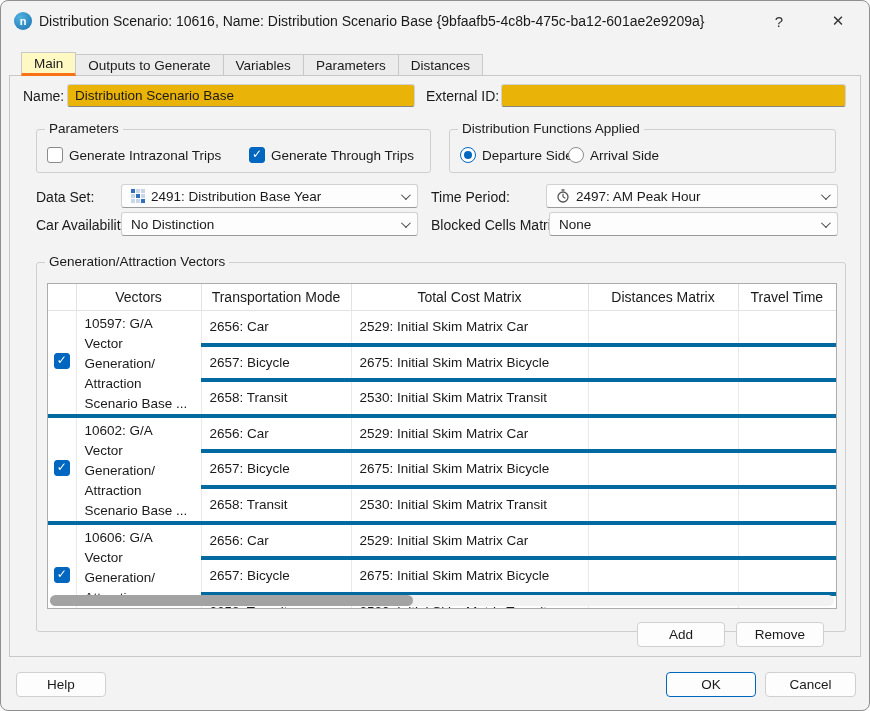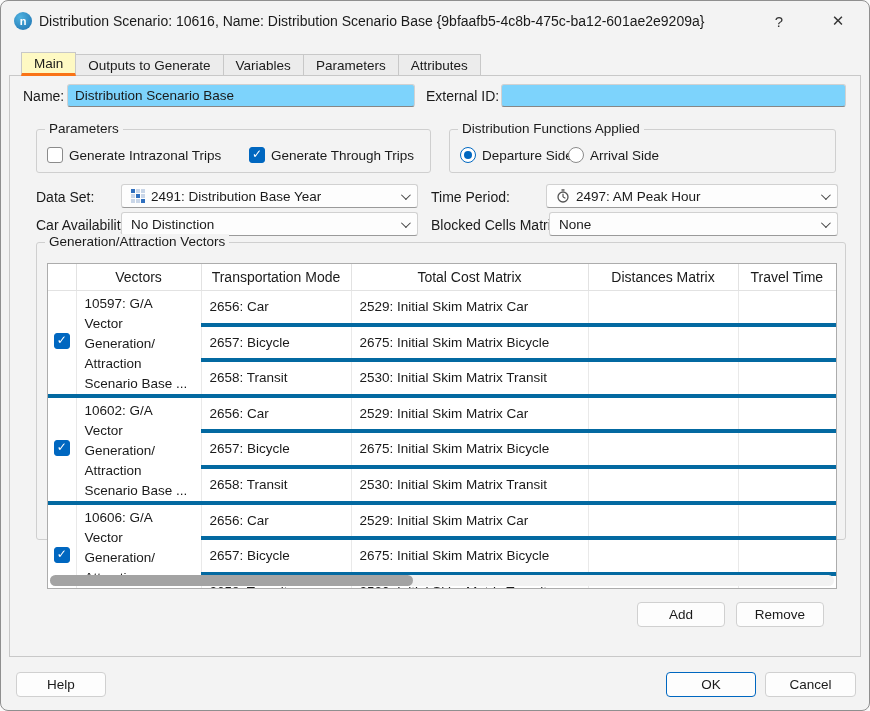--- a/index.html
+++ b/index.html
@@ -50,21 +50,21 @@
   .tab + .tab { margin-left: -1px; }
   .tab.active {
     position: relative; z-index: 3; height: 24px;
     background: #fef9c3; border-bottom: 3px solid #f97316;
   }
 
   
   .lbl { position: absolute; font-size: 14px; white-space: nowrap; }
   .txt-input {
     position: absolute; height: 23px;
-    background: #7dd3fc; border: 1px solid #d1d1d1; border-bottom-color: #868686;
+    background: #eab308; border: 1px solid #d1d1d1; border-bottom-color: #868686;
     border-radius: 3px; padding: 0 7px; font-family: inherit; font-size: 13.5px; color: #1a1a1a;
   }
 
   
   .groupbox { position: absolute; border: 1px solid #cfcfcf; border-radius: 3px; }
   .group-legend {
     position: absolute; top: -9px; left: 8px;
     background: #f3f3f3; padding: 0 4px; font-size: 13.5px; white-space: nowrap;
   }
 
@@ -152,21 +152,21 @@
     <span class="win-title">Distribution Scenario: 10616, Name: Distribution Scenario Base  {9bfaafb5-4c8b-475c-ba12-601ae2e9209a}</span>
     <button class="tb-btn help">?</button>
     <button class="tb-btn close">✕</button>
   </div>
 
   <div class="tabs">
     <div class="tab active">Main</div>
     <div class="tab">Outputs to Generate</div>
     <div class="tab">Variables</div>
     <div class="tab">Parameters</div>
-    <div class="tab">Attributes</div>
+    <div class="tab">Distances</div>
   </div>
   <div class="panel"></div>
 
   <span class="lbl" style="left:22px; top:87px;">Name:</span>
   <input class="txt-input" style="left: 66px; top: 83px; width: 348px;" value="Distribution Scenario Base">
   <span class="lbl" style="left:425px; top:87px;">External ID:</span>
   <input class="txt-input" style="left: 500px; top: 83px; width: 345px;" value="">
 
   <div class="groupbox" style="left:35px; top:128px; width:395px; height:44px;">
     <span class="group-legend">Parameters</span>
@@ -228,21 +228,21 @@
   <div class="combo" style="left:120px; top:211px; width:297px;">
     <span class="combo-text">No Distinction</span>
     <span class="chevron"></span>
   </div>
   <span class="lbl" style="left:430px; top:216px;">Blocked Cells Matrix:</span>
   <div class="combo" style="left:548px; top:211px; width:289px;">
     <span class="combo-text">None</span>
     <span class="chevron"></span>
   </div>
 
-  <div class="groupbox" style="left:35px; top:241px; width:810px; height:298px;">
+  <div class="groupbox" style="left:35px; top:261px; width:810px; height:370px;">
     <span class="group-legend">Generation/Attraction Vectors</span>
 
     <div class="table-wrap">
       <table class="ga-table">
         <colgroup>
           <col style="width:28px">
             <col style="width:125px">
             <col style="width:150px">
           <col style="width:237px">
             <col style="width:150px">

